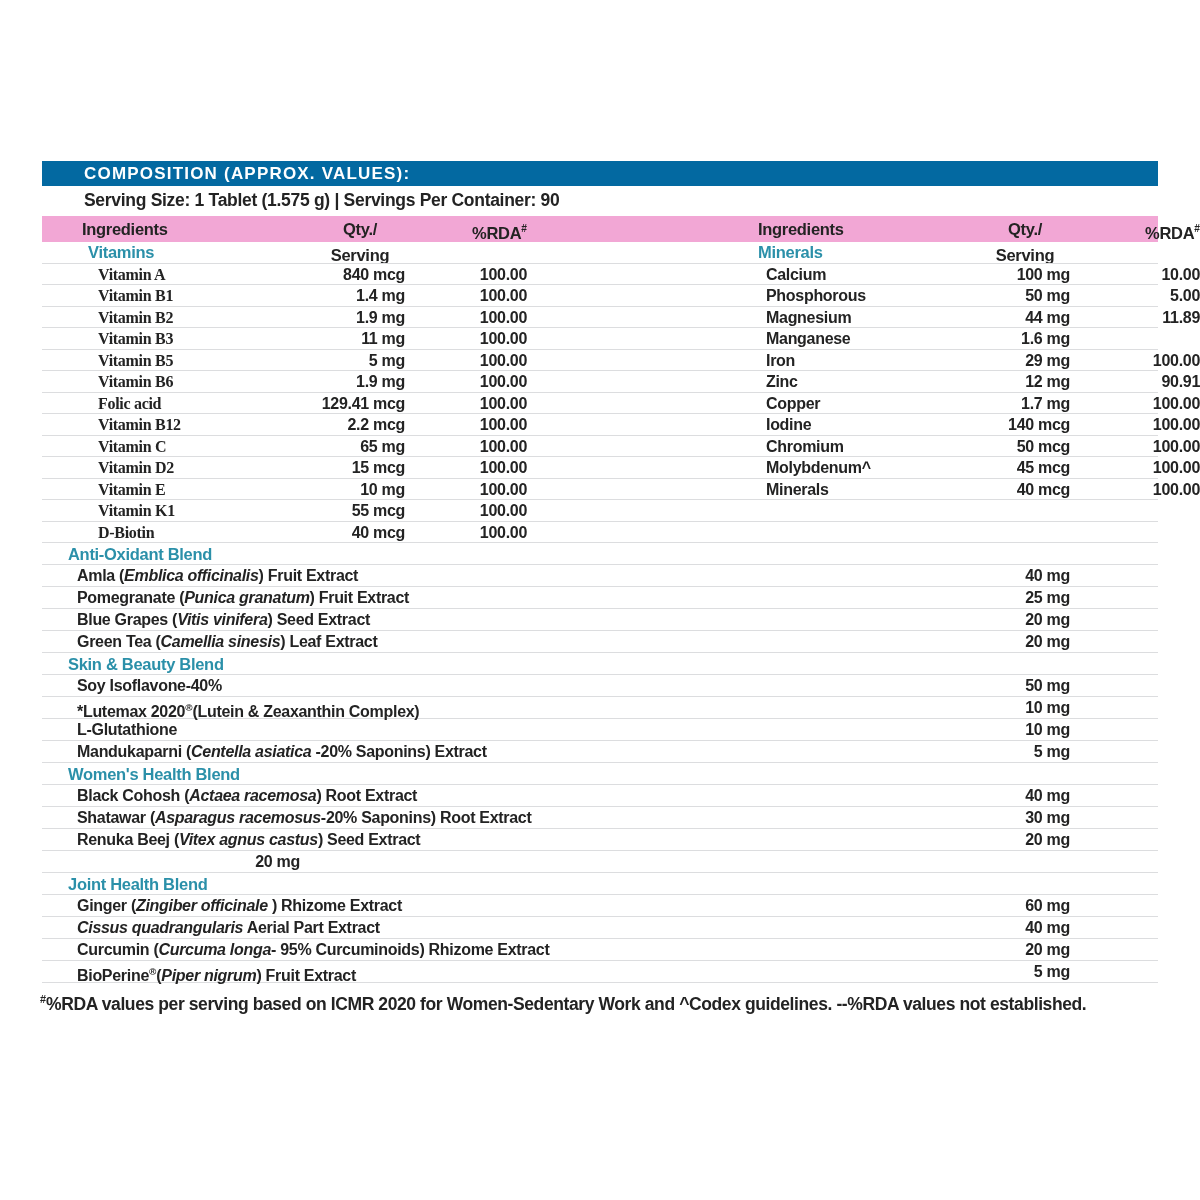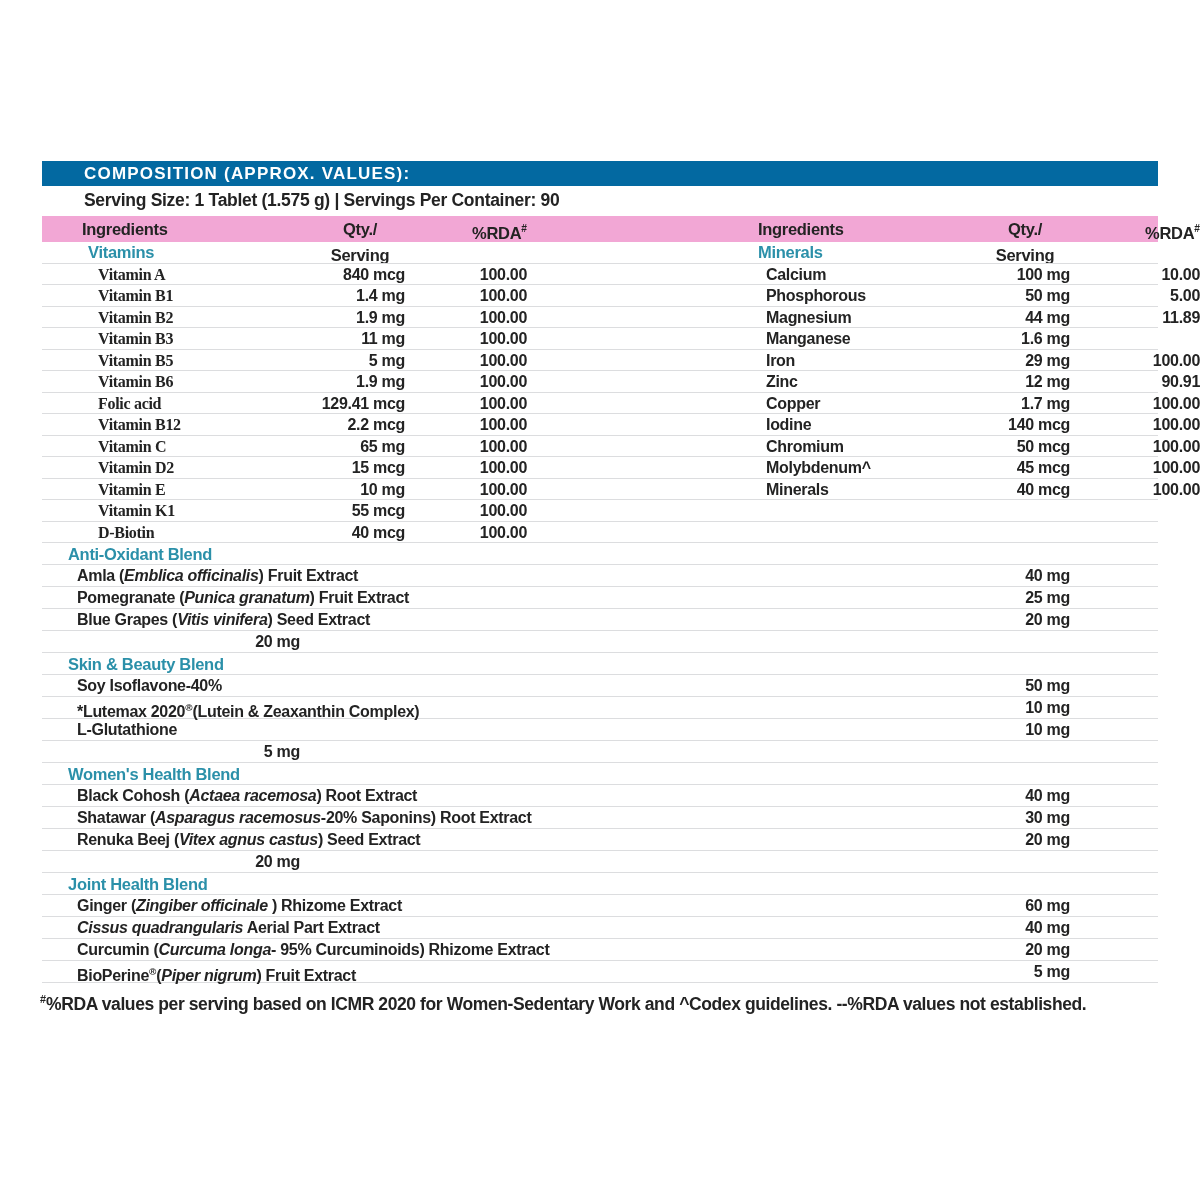--- a/index.html
+++ b/index.html
@@ -197,20 +197,21 @@
       <div class="cell blend-name"><span>Pomegranate (</span><span class="it">Punica granatum</span><span>) Fruit Extract</span></div>
       <div class="cell num">25 mg</div>
       <div class="cell num"></div>
     </div>
     <div class="grid row blend">
       <div class="cell blend-name"><span>Blue Grapes (</span><span class="it">Vitis vinifera</span><span>) Seed Extract</span></div>
       <div class="cell num">20 mg</div>
       <div class="cell num"></div>
     </div>
     <div class="grid row blend">
+      <div class="cell blend-name"><span>Green Tea (</span><span class="it">Camellia sinesis</span><span>) Leaf Extract</span></div>
       <div class="cell num">20 mg</div>
       <div class="cell num"></div>
     </div>
     <div class="grid row blend">
       <div class="cell sec-head blend-head">Skin &amp; Beauty Blend</div>
     </div>
     <div class="grid row blend">
       <div class="cell blend-name"><span>Soy Isoflavone-40%</span></div>
       <div class="cell num">50 mg</div>
       <div class="cell num"></div>
@@ -219,20 +220,21 @@
       <div class="cell blend-name"><span>*Lutemax 2020</span><sup>®</sup><span>(Lutein &amp; Zeaxanthin Complex)</span></div>
       <div class="cell num">10 mg</div>
       <div class="cell num"></div>
     </div>
     <div class="grid row blend">
       <div class="cell blend-name"><span>L-Glutathione</span></div>
       <div class="cell num">10 mg</div>
       <div class="cell num"></div>
     </div>
     <div class="grid row blend">
+      <div class="cell blend-name"><span>Mandukaparni (</span><span class="it">Centella asiatica</span><span> -20% Saponins) Extract</span></div>
       <div class="cell num">5 mg</div>
       <div class="cell num"></div>
     </div>
     <div class="grid row blend">
       <div class="cell sec-head blend-head">Women's Health Blend</div>
     </div>
     <div class="grid row blend">
       <div class="cell blend-name"><span>Black Cohosh (</span><span class="it">Actaea racemosa</span><span>) Root Extract</span></div>
       <div class="cell num">40 mg</div>
       <div class="cell num"></div>

